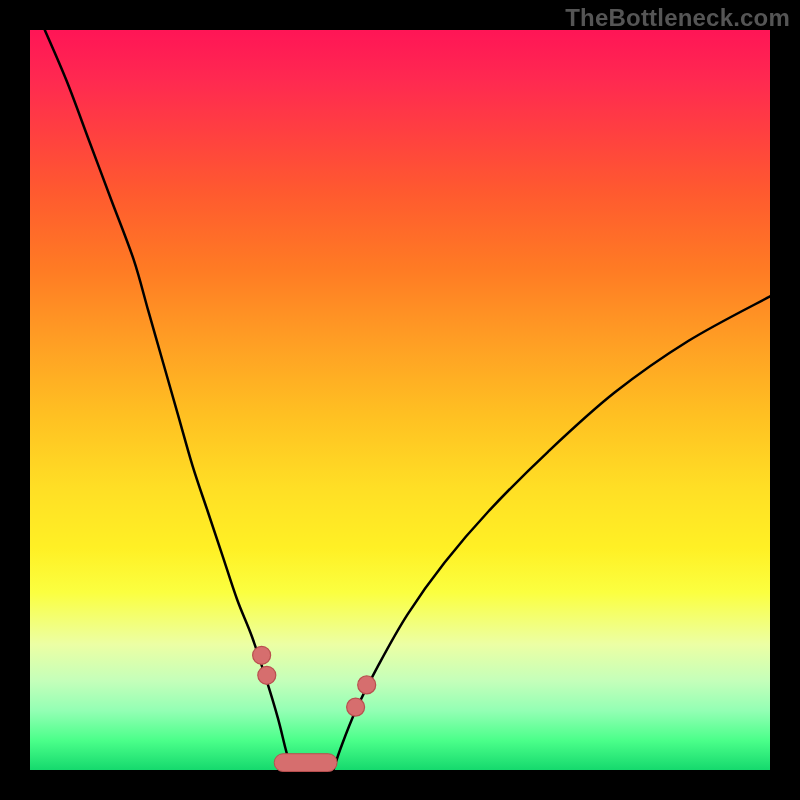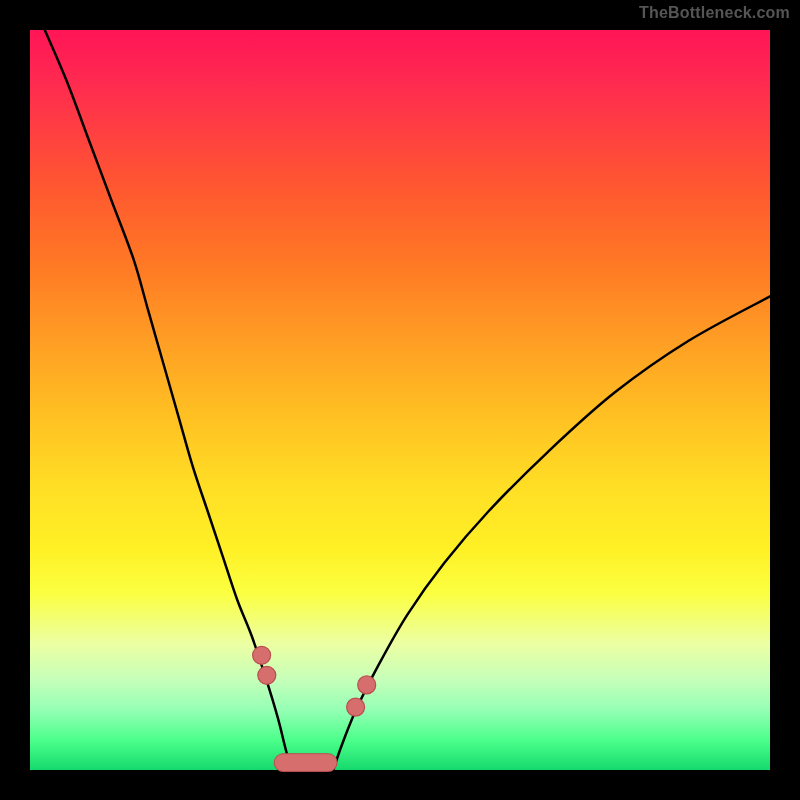--- a/index.html
+++ b/index.html
@@ -40,21 +40,21 @@
       #93ffb4 92%,
       #4bff8a 96%,
       #15d96d 100%
     );
   }
   .watermark {
     position: absolute;
     top: 4px;
     right: 10px;
     color: #555;
-    font-size: 16px;
+    font-size: 24px;
     font-weight: 600;
     letter-spacing: 0.2px;
     user-select: none;
   }
   svg.curve {
     position: absolute;
     left: 0;
     top: 0;
     width: 740px;
     height: 740px;

